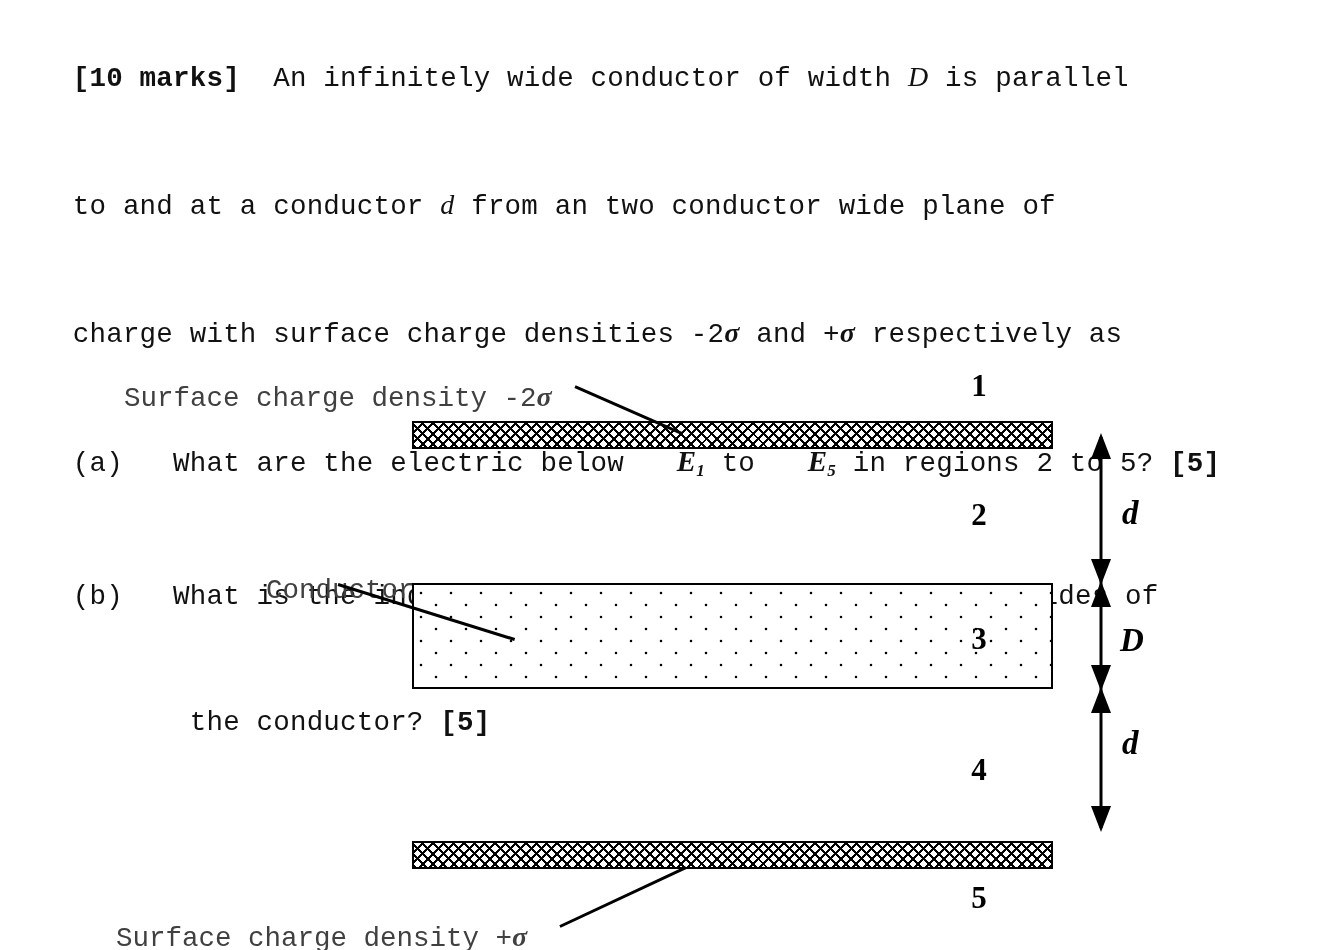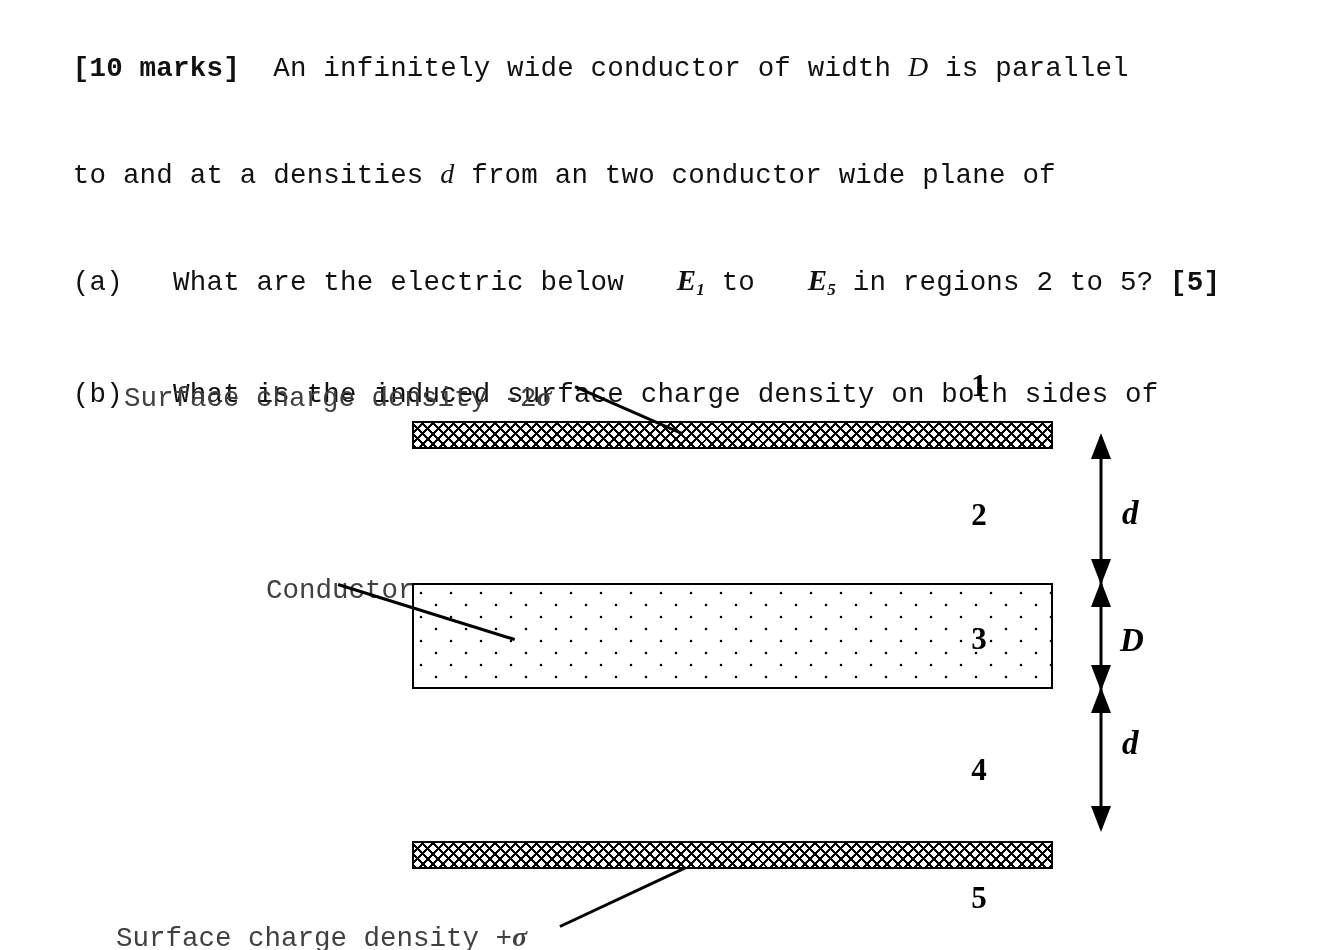--- a/index.html
+++ b/index.html
@@ -20,21 +20,21 @@
   
   #question-text {
     position: absolute;
     left: 6px;
     top: 14px;
     width: 1320px;
   }
   .qline {
     font-family: "Liberation Mono", "DejaVu Sans Mono", monospace;
     font-size: 27.5px;
-    line-height: 35px;
+    line-height: 42px;
     letter-spacing: 0.2px;
     white-space: pre;
     color: #111;
   }
   .marks {
     font-weight: bold;
   }
   .ital-var {
     font-family: "Liberation Serif", "DejaVu Serif", serif;
     font-style: italic;
@@ -136,32 +136,38 @@
 </head>
 <body>
 
 <div id="question-text">
 
   <div class="qline">
     <span class="marks">[10 marks]</span><span>  An infinitely wide conductor of width </span><span class="ital-var">D</span><span> is parallel</span>
   </div>
 
   <div class="qline">
-    <span>to and at a densities </span><span class="ital-var">d</span><span> from an two conductor wide plane of</span>
-  </div>
-
+    <span>to and at a conductor </span><span class="ital-var">d</span><span> from an two conductor wide plane of</span>
+  </div>
+
+  <div class="qline">
+    <span>charge with surface charge densities -2</span><span class="sym">σ</span><span> and +</span><span class="sym">σ</span><span> respectively as</span>
+  </div>
 
 
   <div class="qline" style="position:relative;">
     <span>(a)</span><span>   </span><span>What are the electric below </span><span class="evar"><span>E</span><sub>1</sub></span><span> to </span><span class="evar"><span>E</span><sub>5</sub></span><span> in regions 2 to 5? </span><span class="marks">[5]</span>
   </div>
 
   <div class="qline">
     <span>(b)</span><span>   </span><span>What is the induced surface charge density on both sides of</span>
   </div>
+  <div class="qline">
+    <span>       </span><span>the conductor? </span><span class="marks">[5]</span>
+  </div>
 
 </div>
 
 <div id="diagram">
 
   <div class="plate" style="left:412px; top:421px; width:641px; height:28px;"></div>
 
   <div class="conductor" style="left:412px; top:583px; width:641px; height:106px;"></div>
 
   <div class="plate" style="left:412px; top:841px; width:641px; height:28px;"></div>

